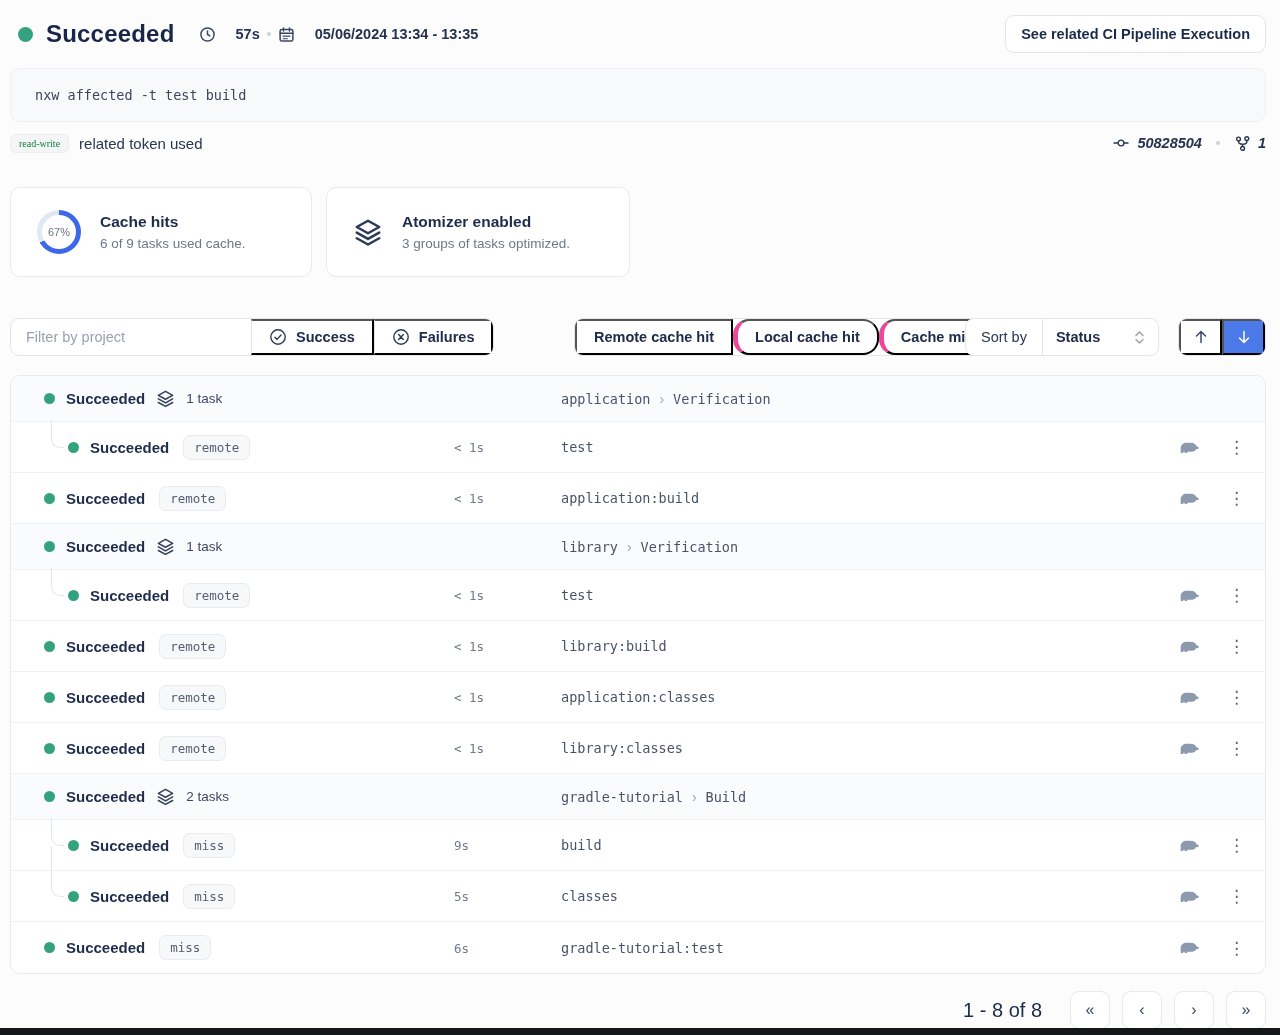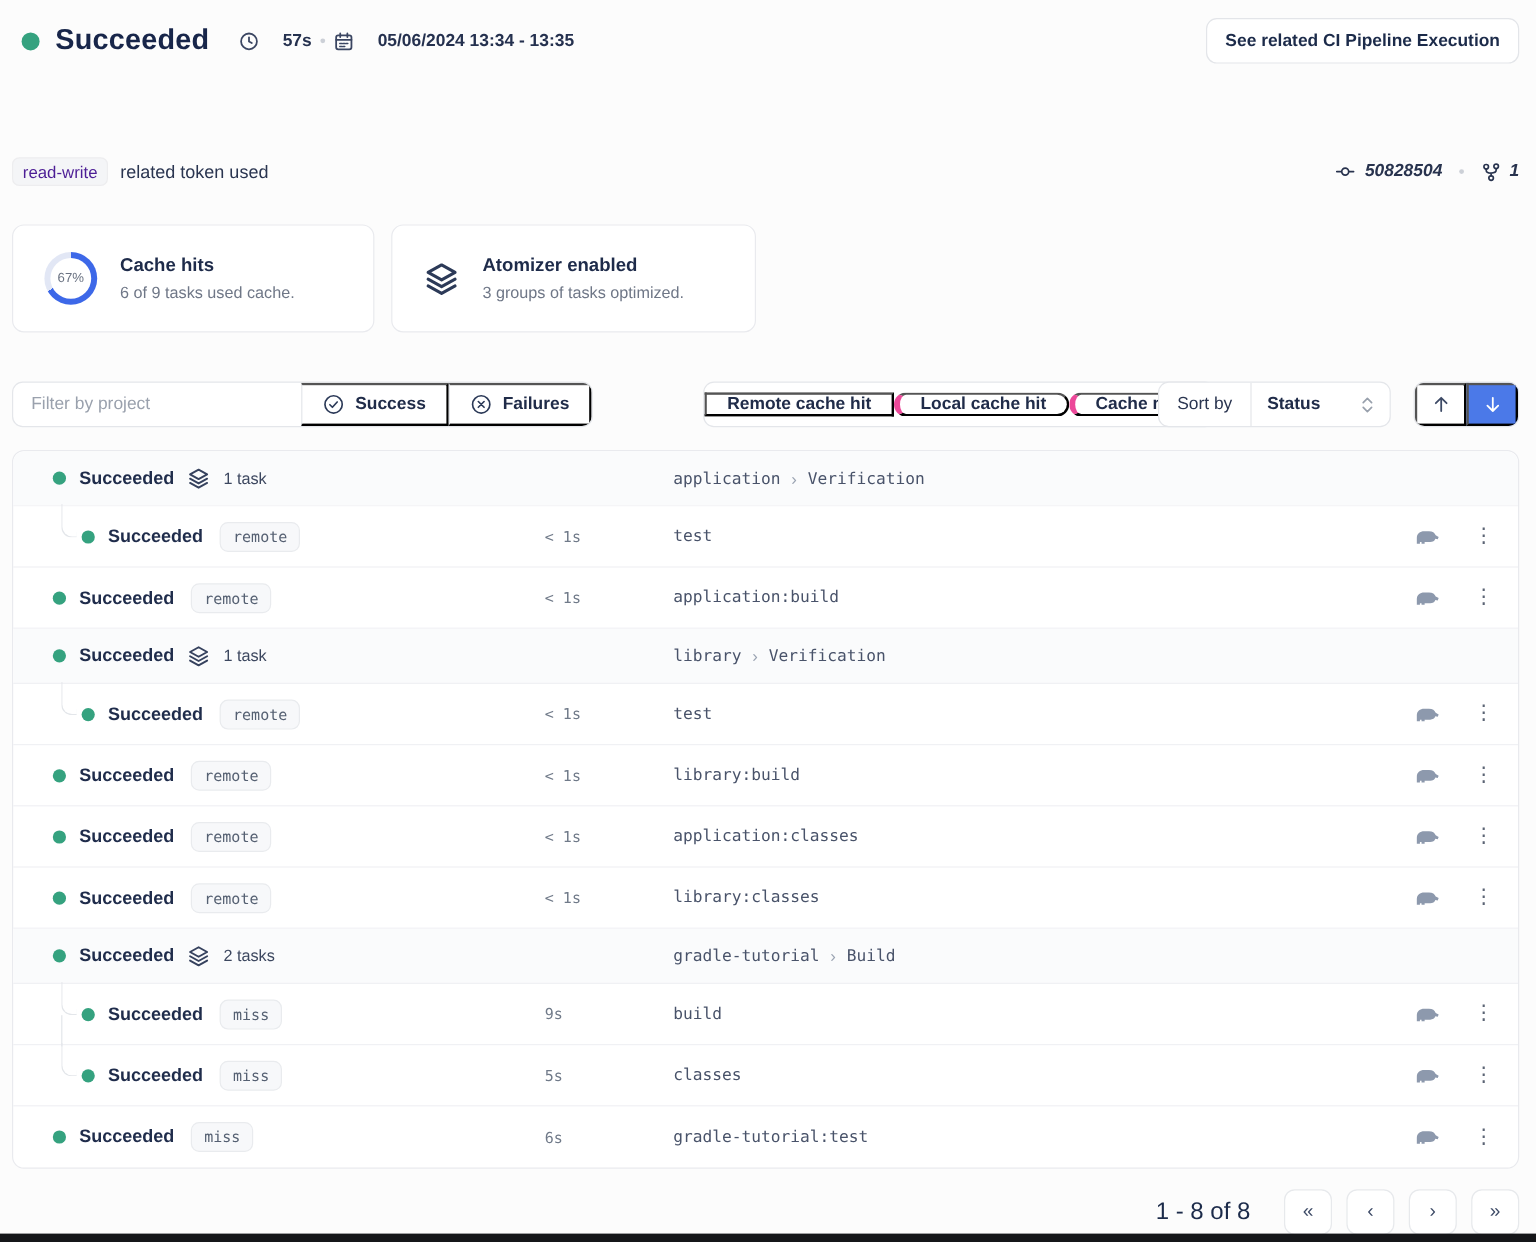--- a/index.html
+++ b/index.html
@@ -14,21 +14,21 @@
   .title { font-size:24px; font-weight:bold; color:#18264a; letter-spacing:.2px; }
   .hmeta { display:flex; align-items:center; margin-left:24px; gap:20px; color:#25314f; font-size:14.5px; font-weight:600; }
   .sep-dot { width:4px; height:4px; border-radius:50%; background:#ccd0d7; margin:0 7px; }
   .cta { margin-left:auto; border:1px solid #e3e5e9; border-radius:9px; padding:10px 15px; font-weight:bold; font-size:14.5px; color:#1c2b4a; background:#fff; cursor:pointer; }
 
   
   .cmd { position:absolute; top:68px; left:10px; right:14px; height:54px; background:#f8f9fb; border:1px solid #eef0f3; border-radius:9px; display:flex; align-items:center; padding:0 24px; font-family:"DejaVu Sans Mono",monospace; font-size:13.5px; color:#3d4658; }
 
   
   .tokenrow { position:absolute; top:130px; left:10px; right:14px; height:26px; display:flex; align-items:center; }
-  .badge-rw { font-family:Liberation Sans, sans-serif; font-size:14px; color:#4c1d95; background:#f4f5f7; border:1px solid #ededef; border-radius:6px; padding:3px 8px; }
+  .badge-rw { font-family:Liberation Serif, serif; font-size:10px; color:#15803d; background:#f4f5f7; border:1px solid #ededef; border-radius:6px; padding:3px 8px; }
   .token-label { margin-left:10px; font-size:15px; color:#2a3550; }
   .commitmeta { margin-left:auto; display:flex; align-items:center; gap:7px; color:#28334e; font-size:14.5px; font-weight:600;font-style:italic; }
 
   
   .card { position:absolute; top:187px; height:90px; background:#fff; border:1px solid #e9eaee; border-radius:10px; display:flex; align-items:center; padding-left:26px; }
   .card1 { left:10px; width:302px; }
   .card2 { left:326px; width:304px; }
   .ring { width:44px; height:44px; border-radius:50%; background:conic-gradient(#3d68e8 0 67%, #e2e7f5 67% 100%); position:relative; flex:none; }
   .ring::before { content:""; position:absolute; inset:5px; background:#fff; border-radius:50%; }
   .ring-label { position:absolute; inset:0; display:flex; align-items:center; justify-content:center; font-size:11px; color:#6a7282; }
@@ -38,21 +38,21 @@
   .card-sub { font-size:13.5px; color:#6f7787; margin-top:5px; }
 
   
   .toolbar { position:absolute; top:318px; left:10px; right:14px; height:38px;padding-left:31px; }
   .grp { display:flex; height:38px; border:1px solid #e4e6ea; border-radius:9px; background:#fff; overflow:hidden; align-items:stretch; }
   .filter-group { position:absolute; left:0; top:0; }
   .filter-input { width:240px; border:none; outline:none; padding:0 15px; font-size:14.5px; color:#333a4a; font-family:"Liberation Sans",sans-serif; background:transparent; }
   .filter-input::placeholder { color:#9aa1ad; }
   .tbtn { display:flex; align-items:center; gap:9px; padding:0 17px; border-left:1px solid #e4e6ea; font-size:14.5px; font-weight:bold; color:#202c49; background:#fff; cursor:pointer; }
   .cicon { width:18px; height:18px; color:#2c3a58; }
-  .cache-group { position:absolute; left:576px; top:0;align-items:center; }
+  .cache-group { position:absolute; left:564px; top:0; }
   .cbtn { display:flex; align-items:center; padding:0 17px; font-size:14.5px; font-weight:bold; color:#202c49; background:#fff; cursor:pointer; }
   .cbtn + .cbtn { border-left:5px solid #ec4899;border-radius:16px; }
   .sort-group { position:absolute; left:955px; top:0; }
   .sort-label { display:flex; align-items:center; padding:0 15px; font-size:14.5px; color:#2a3550; border-right:1px solid #e4e6ea; }
   .sort-select { display:flex; align-items:center; justify-content:space-between; padding:0 13px; width:115px; font-size:14.5px; font-weight:600; color:#202c49; cursor:pointer; }
   .arrow-group { position:absolute; right:0; top:0; }
   .abtn { width:43px; display:flex; align-items:center; justify-content:center; color:#3d4a66; background:#fff; cursor:pointer; }
   .abtn.active { background:#4b79e8; color:#fff; }
   .abtn svg { width:16px; height:16px; }
 
@@ -118,20 +118,21 @@
       <svg width="17" height="17" viewBox="0 0 16 16" fill="none" stroke="#3b4662" stroke-width="1.4" stroke-linecap="round">
           <rect x="2" y="3.2" width="12" height="11" rx="1.6"></rect>
           <path d="M2 6.8 h12 M5.2 1.8 v2.8 M10.8 1.8 v2.8"></path>
           <path d="M4.8 9.6 h1.6 M7.2 9.6 h1.6 M9.6 9.6 h1.6 M4.8 12 h1.6 M7.2 12 h1.6" stroke-width="1.1"></path>
         </svg>
       <span>05/06/2024 13:34 - 13:35</span>
     </span>
     <button class="cta">See related CI Pipeline Execution</button>
   </div>
 
+  <div class="cmd">nxw affected -t test build</div>
 
   <div class="tokenrow">
     <span class="badge-rw">read-write</span>
     <span class="token-label">related token used</span>
     <span class="commitmeta">
       <svg width="18" height="16" viewBox="0 0 16 16" fill="none" stroke="#28334e" stroke-width="1.4" stroke-linecap="round">
           <path d="M1 8 h3.6 M11.4 8 H15"></path>
           <circle cx="8" cy="8" r="2.9"></circle>
         </svg>
       <span>50828504</span>

